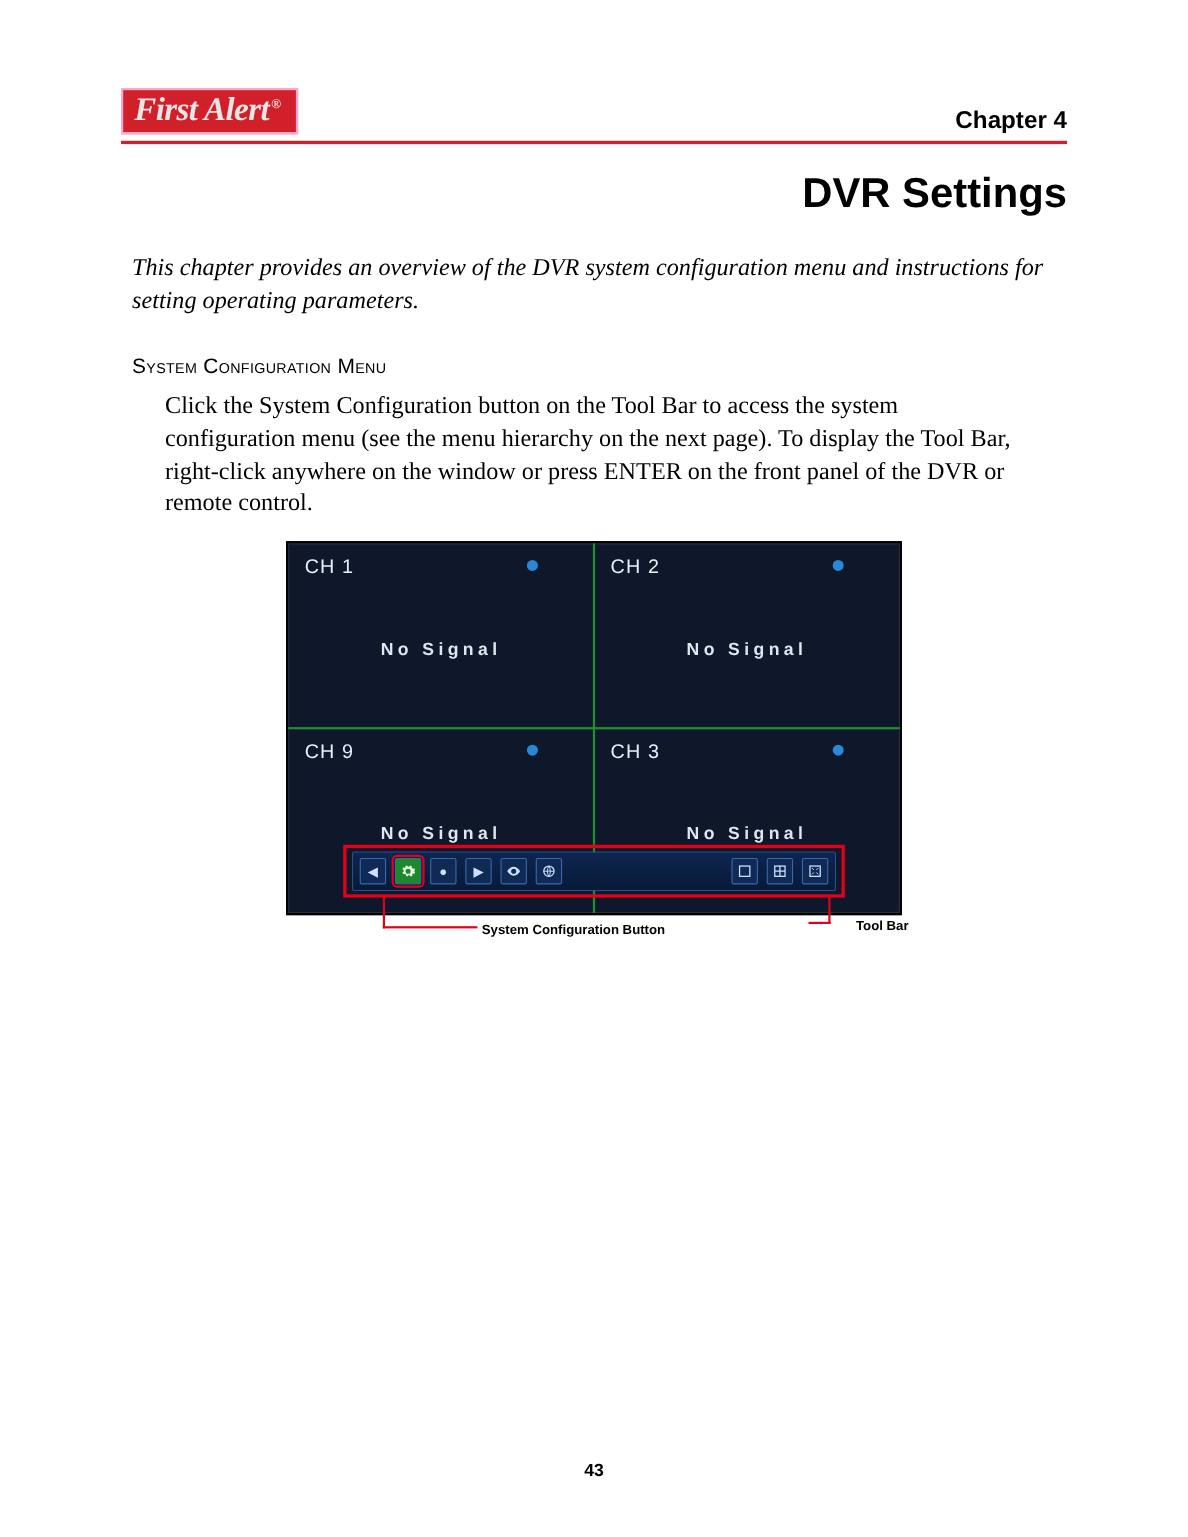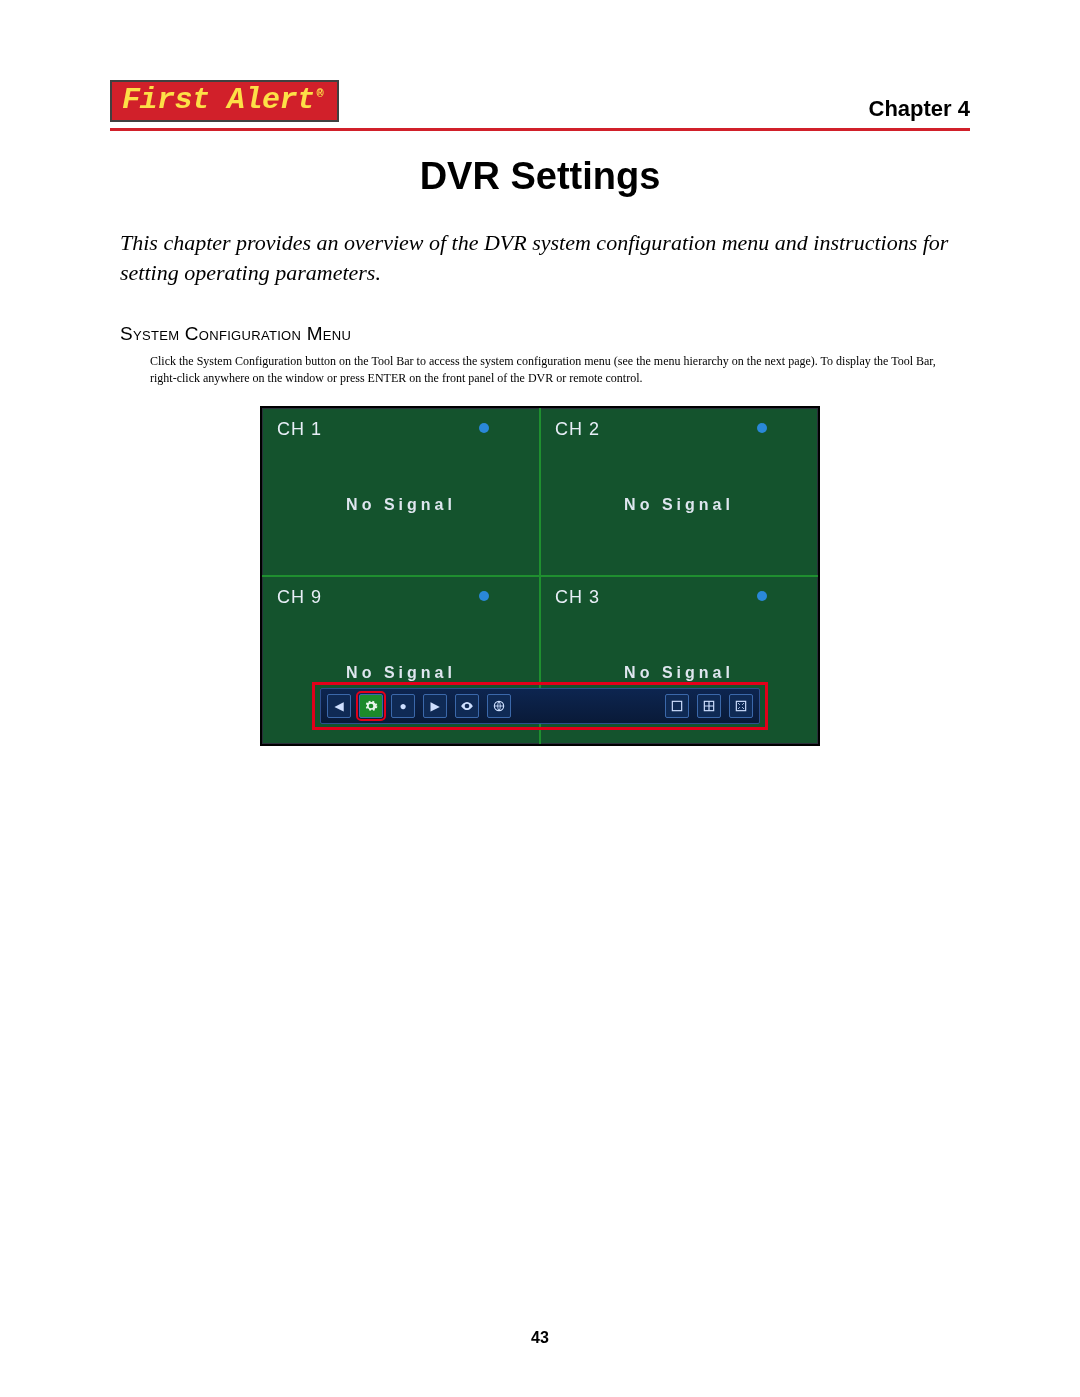--- a/index.html
+++ b/index.html
@@ -13,82 +13,82 @@
     color: #000;
   }
   .header-row {
     display: flex;
     align-items: flex-end;
     justify-content: space-between;
     margin-bottom: 6px;
   }
   .logo {
     background: #d1202a;
-    color: #fde047;
-    font-family: Liberation Mono, monospace;
+    color: #e5e5e5;
+    font-family: Liberation Serif, serif;
     font-style: italic;
     font-weight: 900;
     font-size: 30px;
     padding: 3px 14px 5px 10px;
     letter-spacing: -0.5px;
     white-space: nowrap;
-    border: 2px solid #404040;
+    border: 2px solid #f9a8d4;
     line-height: 1;
   }
   .logo .reg {
     font-size: 12px;
     vertical-align: super;
     font-style: normal;
     margin-left: 2px;
   }
   .chapter {
     font-family: Arial, Helvetica, sans-serif;
     font-weight: bold;
     font-size: 22px;
   }
   .hr {
     height: 3px;
     background: #d1202a;
     margin-bottom: 24px;
   }
   .page-title {
-    text-align: center;
+    text-align: right;
     font-family: Arial, Helvetica, sans-serif;
     font-weight: bold;
     font-size: 38px;
     margin-bottom: 30px;
   }
   .intro {
     font-style: italic;
     font-size: 22px;
     line-height: 1.35;
     margin: 10px 10px 36px 10px;
   }
   .section-heading {
     font-family: Arial, Helvetica, sans-serif;
     font-variant: small-caps;
     font-weight: normal;
     font-size: 19px;
     margin: 0 0 8px 10px;
     letter-spacing: 0.3px;
   }
   .section-body {
-    font-size: 12px;
+    font-size: 22px;
     line-height: 1.35;
     margin: 0 30px 20px 40px;
   }
   .figure-wrap {
     width: 560px;
     margin: 16px auto 0 auto;
     position: relative;
   }
   .dvr-screen {
     width: 560px;
     height: 340px;
-    background: #14532d;
+    background: #0f172a;
     display: grid;
     grid-template-columns: 1fr 1fr;
     grid-template-rows: 1fr 1fr;
     border: 2px solid #000;
   }
   .quad {
     position: relative;
     border: 1px solid #2a2f3a;
     padding: 10px 14px;
     color: #e8eef7;
@@ -317,15 +317,21 @@
       </div>
       <div class="tb-btn">
         <svg viewBox="0 0 24 24">
             <rect x="4" y="4" width="16" height="16" fill="none" stroke="#cfe0ff" stroke-width="2"></rect>
             <path d="M7 7l3 3M17 7l-3 3M7 17l3-3M17 17l-3-3" stroke="#cfe0ff" stroke-width="1.5"></path>
           </svg>
       </div>
     </div>
   </div>
 
+  <div class="callouts">
+    <div class="callout-line-left"></div>
+    <div class="callout-left">System Configuration Button</div>
+    <div class="callout-line-right"></div>
+    <div class="callout-right">Tool Bar</div>
+  </div>
 </div>
 
 <div class="page-number">43</div>
 
 </body></html>

